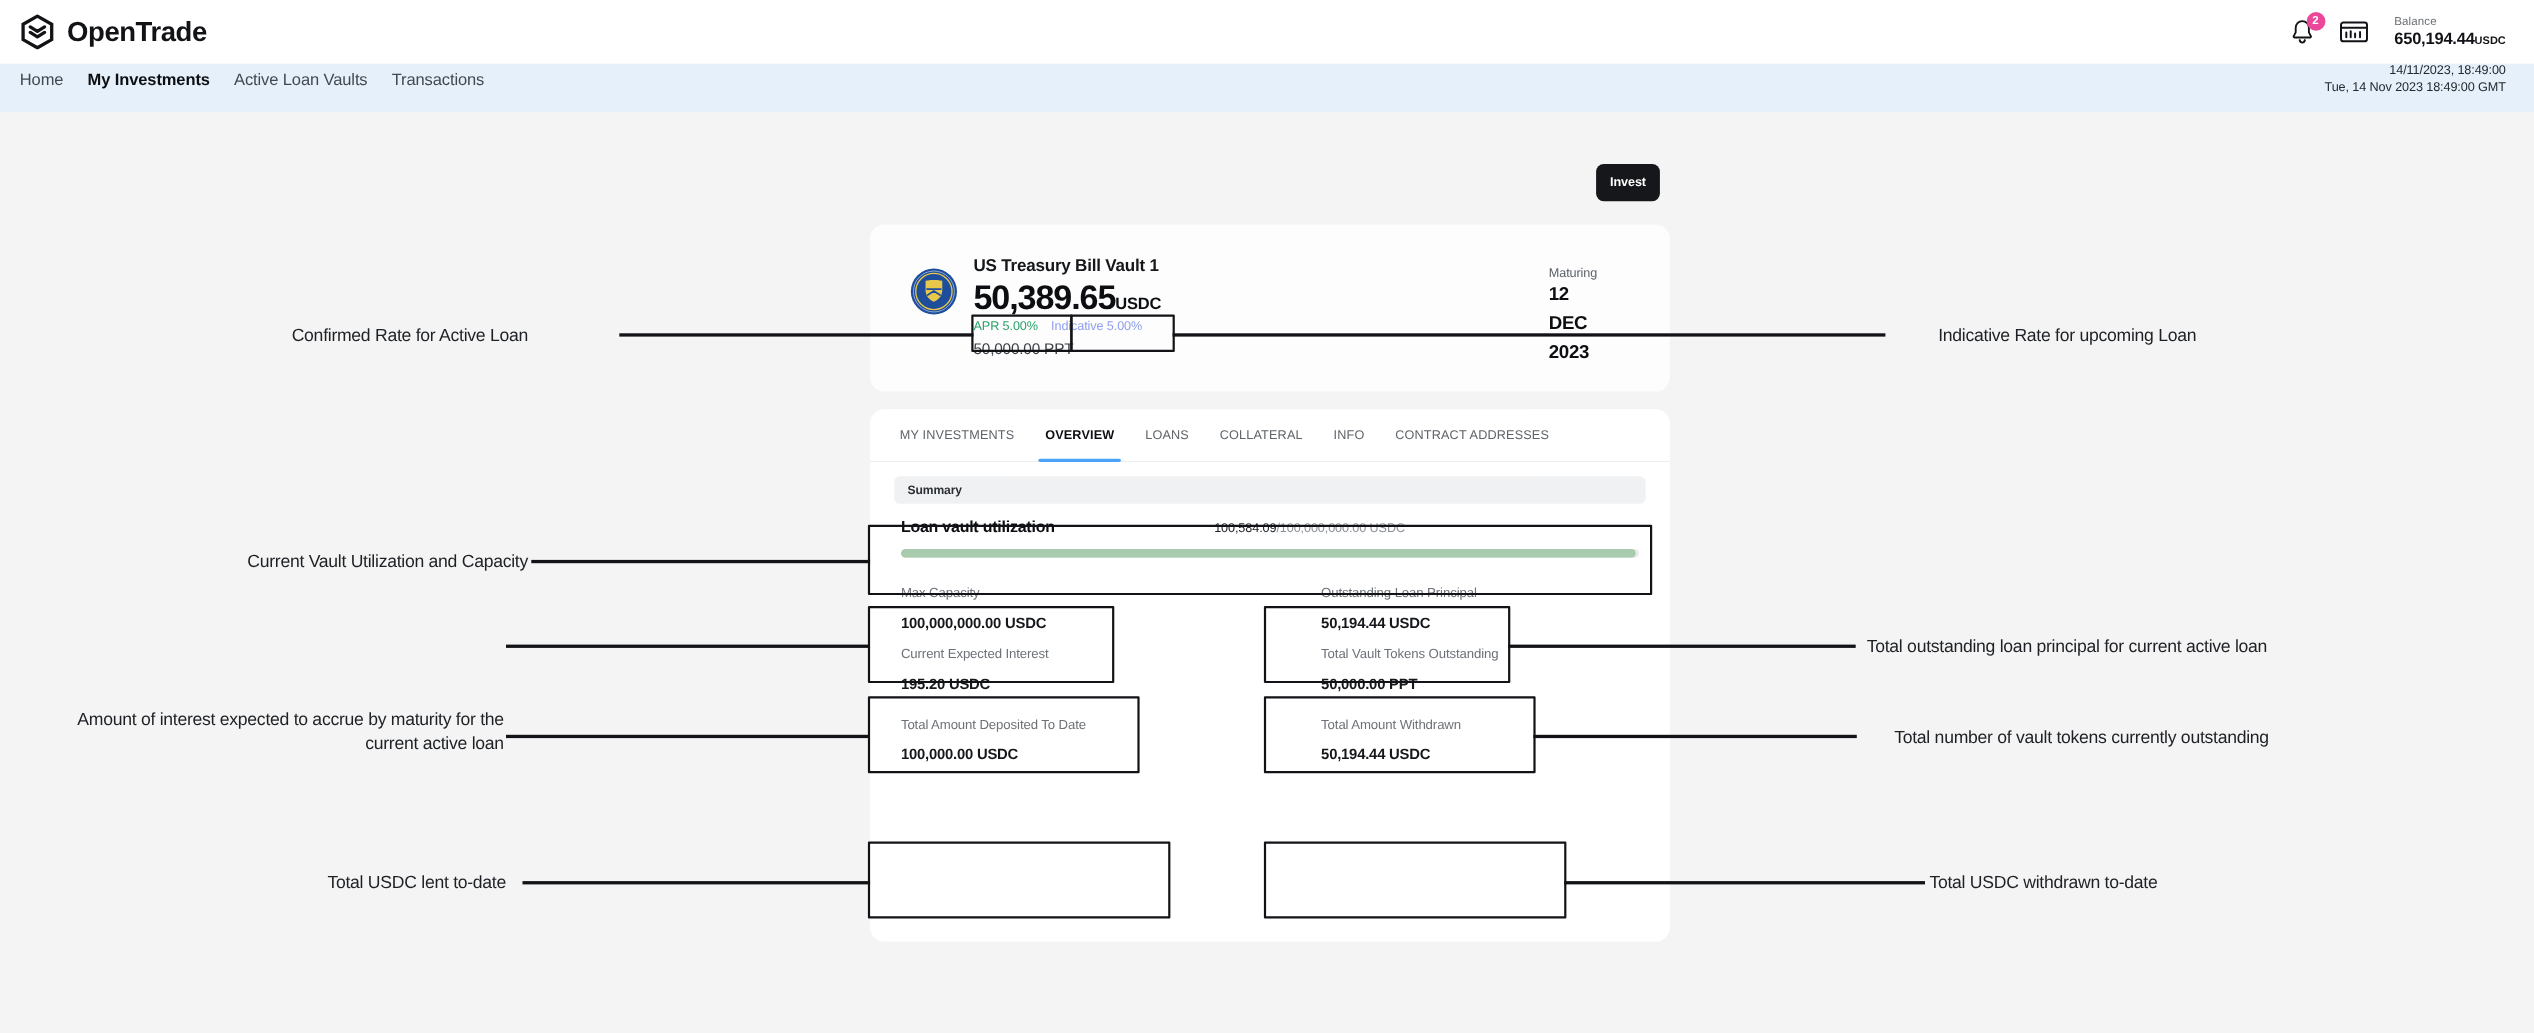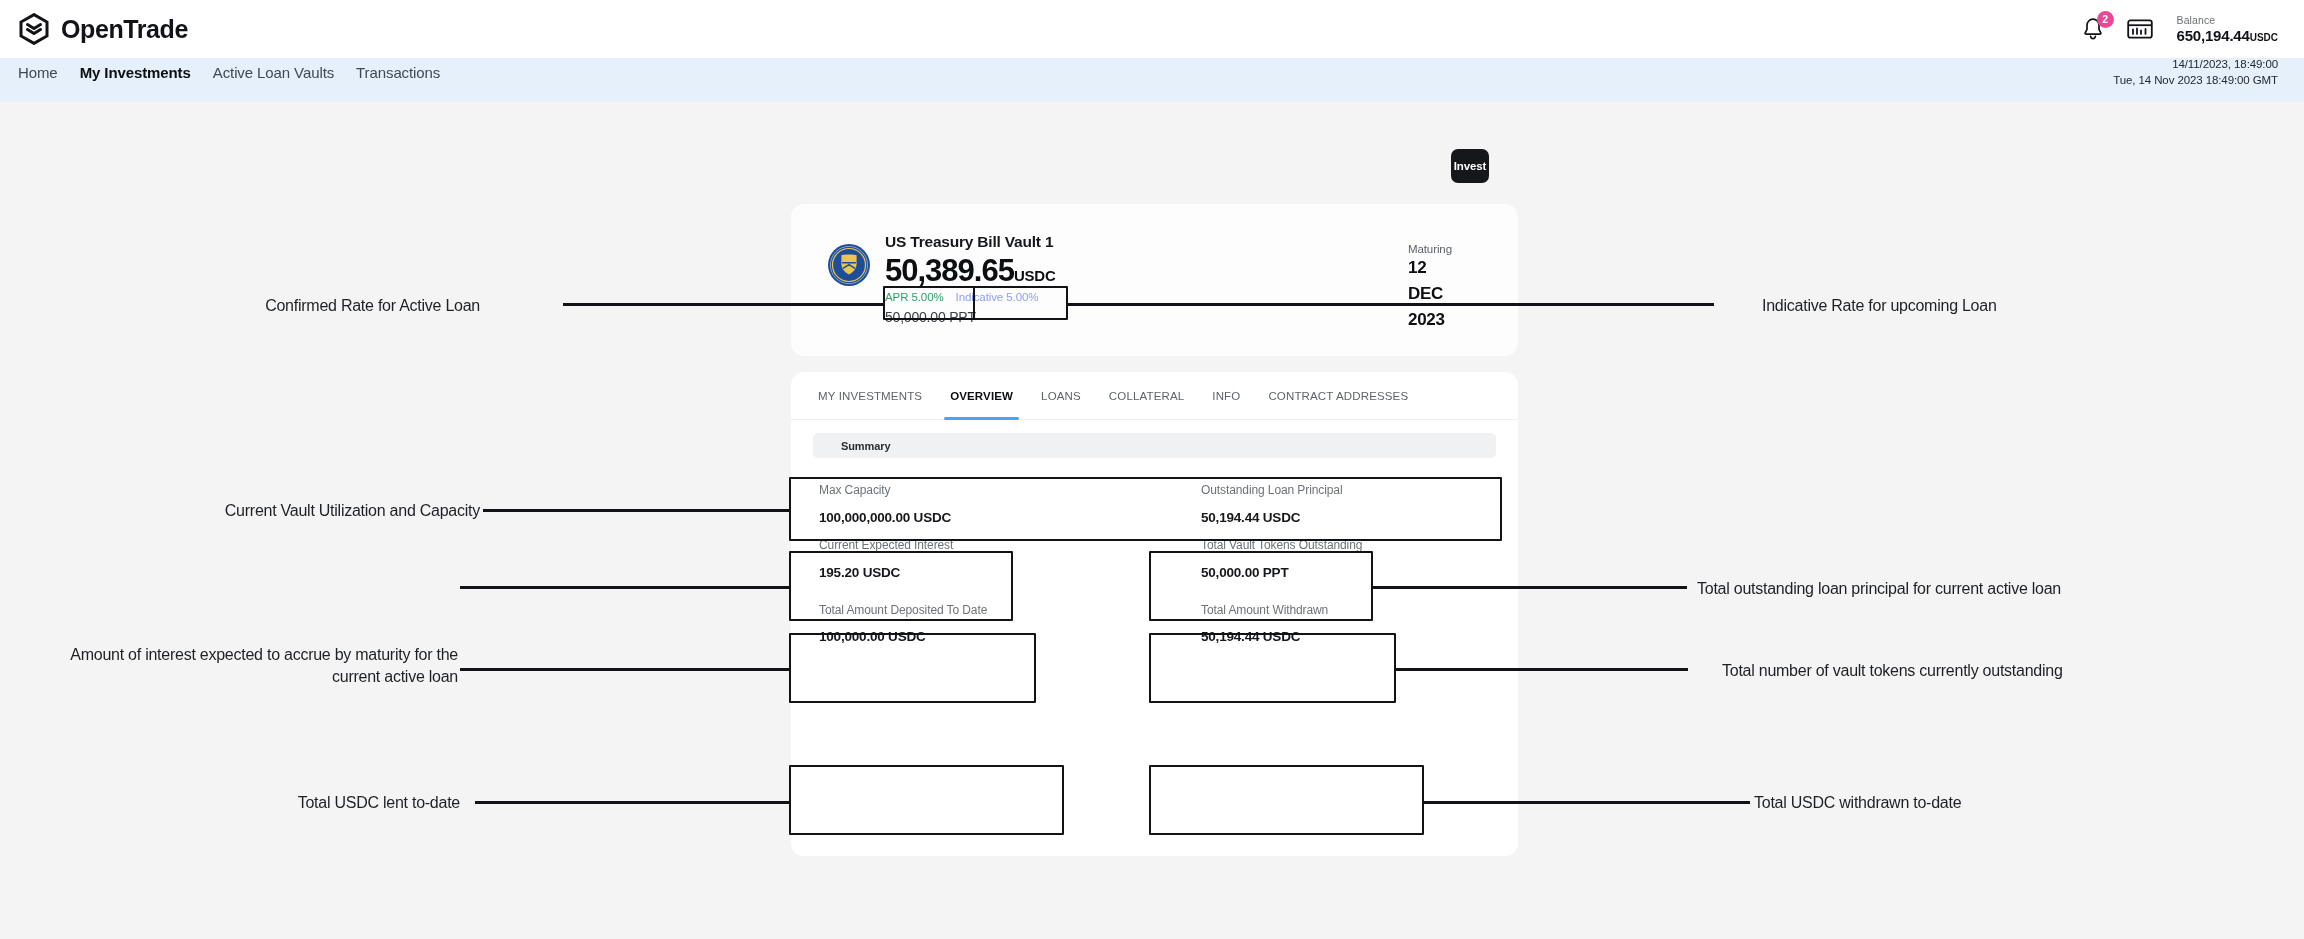--- a/index.html
+++ b/index.html
@@ -51,21 +51,21 @@
   }
   .nav-items { display: flex; align-items: center; gap: 22px; }
   .nav-item { font-size: 15px; color: #42484f; letter-spacing: -0.1px; cursor: pointer; }
   .nav-item.active { color: #0c0e11; font-weight: 700; }
   .clock { text-align: right; line-height: 1.42; }
   .clock-line { font-size: 11.5px; color: #23282d; letter-spacing: -0.1px; }
 
   
   .invest-btn {
     position: absolute; top: 149px; left: 1451px;
-    width: 38px; height: 34px; border-radius: 7px;
+    width: 58px; height: 34px; border-radius: 7px;
     background: #15171a; color: #ffffff;
     font-size: 11.5px; font-weight: 700; letter-spacing: -0.1px;
     display: flex; align-items: center; justify-content: center;
     border: none; cursor: pointer; font-family: "Liberation Sans", sans-serif;
   }
 
   
   .vault-card {
     position: absolute; top: 204px; left: 791px;
     width: 727px; height: 152px;
@@ -103,21 +103,21 @@
   }
   .tab.active { color: #0c0e11; font-weight: 700; }
   .tab.active::after {
     content: ""; position: absolute; left: 8px; right: 8px; bottom: 0;
     height: 2.5px; background: #4ba3f5; border-radius: 2px;
   }
   .card-body { padding: 13px 22px 0 22px; }
   .section-head {
     background: #f0f1f2; border-radius: 5px;
     height: 25px; display: flex; align-items: center;
-    padding: 0 28px; font-size: 11px; font-weight: 600; color: #2a2e33;
+    padding: 0 12px; font-size: 11px; font-weight: 600; color: #2a2e33;
     letter-spacing: -0.1px;
   }
   .util-block { padding: 14px 6px 0 6px; }
   .util-row { display: flex; align-items: baseline; }
   .util-title { font-size: 14.5px; font-weight: 700; color: #0c0e11; letter-spacing: -0.2px; }
   .util-values { font-size: 11.5px; color: #1c2025; margin-left: 145px; letter-spacing: -0.1px; }
   .util-values .muted { color: #8c9197; }
   .util-bar {
     margin-top: 11px; height: 8px; border-radius: 4px;
     background: #e9ebed; overflow: hidden;
@@ -241,20 +241,29 @@
       <span class="tab active">OVERVIEW</span>
       <span class="tab">LOANS</span>
       <span class="tab">COLLATERAL</span>
       <span class="tab">INFO</span>
       <span class="tab">CONTRACT ADDRESSES</span>
     </div>
 
     <div class="card-body">
       <div class="section-head">Summary</div>
 
+      <div class="util-block">
+        <div class="util-row">
+          <span class="util-title">Loan vault utilization</span>
+          <span class="util-values"><span>100,584.09</span><span class="muted">/100,000,000.00 USDC</span></span>
+        </div>
+        <div class="util-bar">
+          <div class="util-bar-fill" id="util-fill" style="width: 99.5%; background: rgb(168, 203, 174);"></div>
+        </div>
+      </div>
 
       <div class="stat-grid">
         <div class="stat-cell">
           <div class="stat-label">Max Capacity</div>
           <div class="stat-value">100,000,000.00 USDC</div>
         </div>
         <div class="stat-cell">
           <div class="stat-label">Outstanding Loan Principal</div>
           <div class="stat-value">50,194.44 USDC</div>
         </div>

